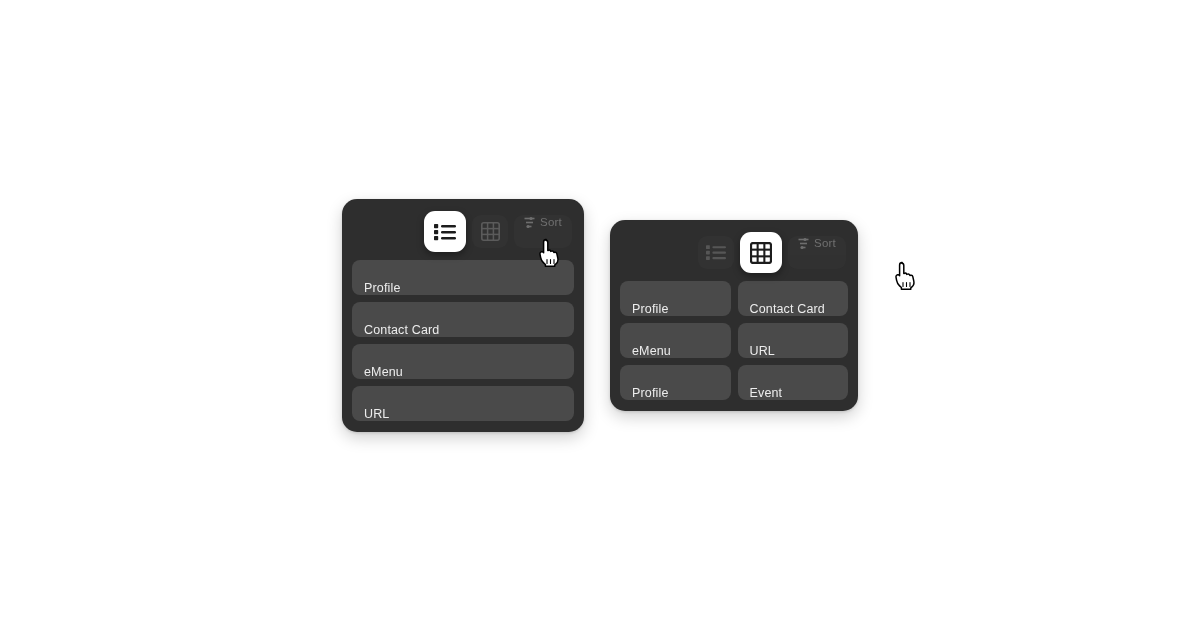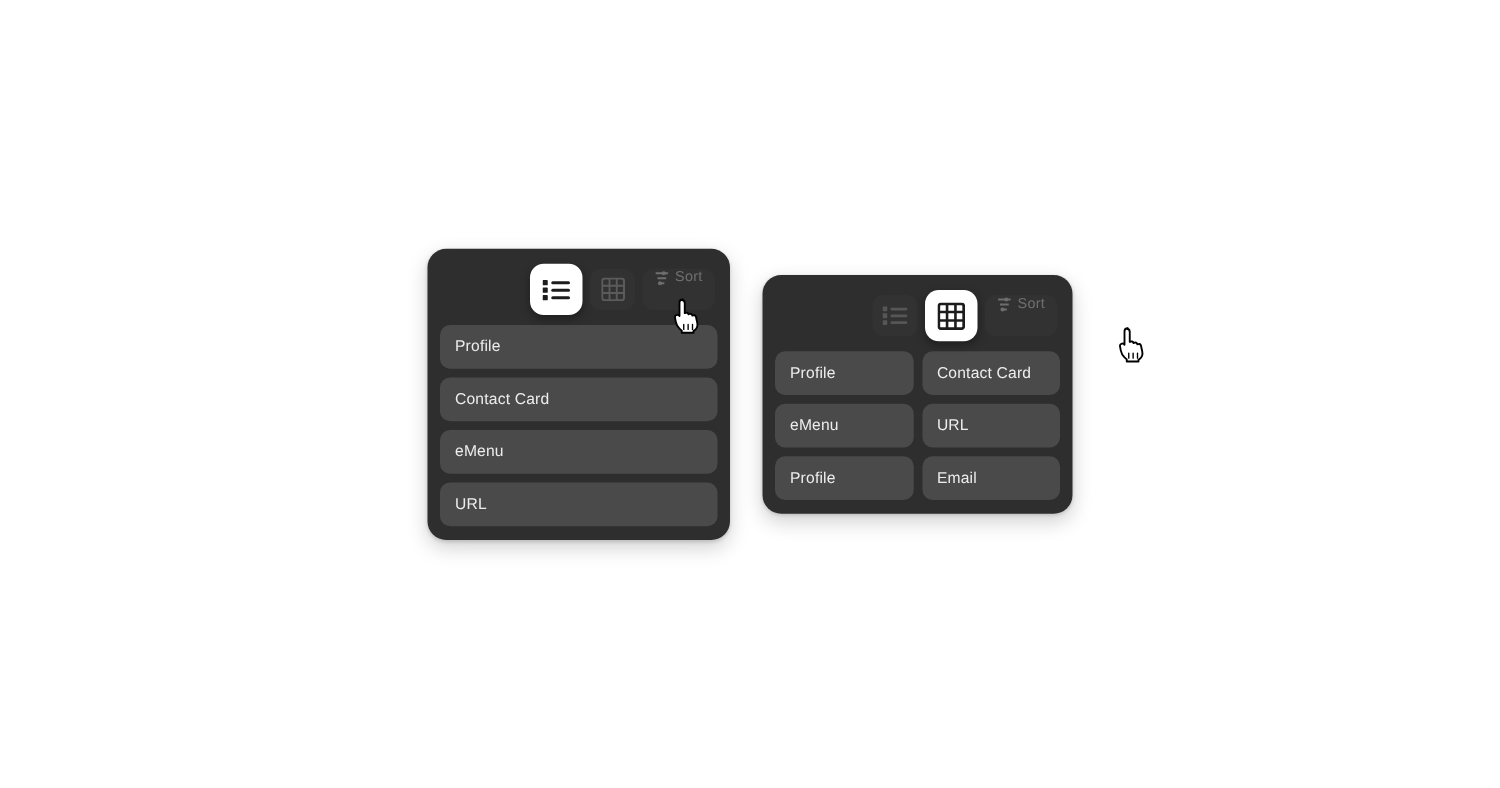--- a/index.html
+++ b/index.html
@@ -104,21 +104,21 @@
   .rows {
     display: flex;
     flex-direction: column;
     gap: 7px;
   }
   .row {
     background: #4a4a4a;
     border-radius: 8px;
     height: 35px;
     display: flex;
-    align-items: center;
+    align-items: flex-end;
     padding: 0 12px;
     box-sizing: border-box;
     cursor: pointer;
   }
   .row-label {
     color: #ededed;
     font-size: 12.5px;
     letter-spacing: 0.15px;
     white-space: nowrap;
   }
@@ -263,18 +263,18 @@
       <div class="row">
         <span class="row-label">eMenu</span>
       </div>
       <div class="row">
         <span class="row-label">URL</span>
       </div>
       <div class="row">
         <span class="row-label">Profile</span>
       </div>
       <div class="row">
-        <span class="row-label">Email</span>
+        <span class="row-label">Event</span>
       </div>
     </div>
   </div>
 
 </div>
 
 </body></html>

